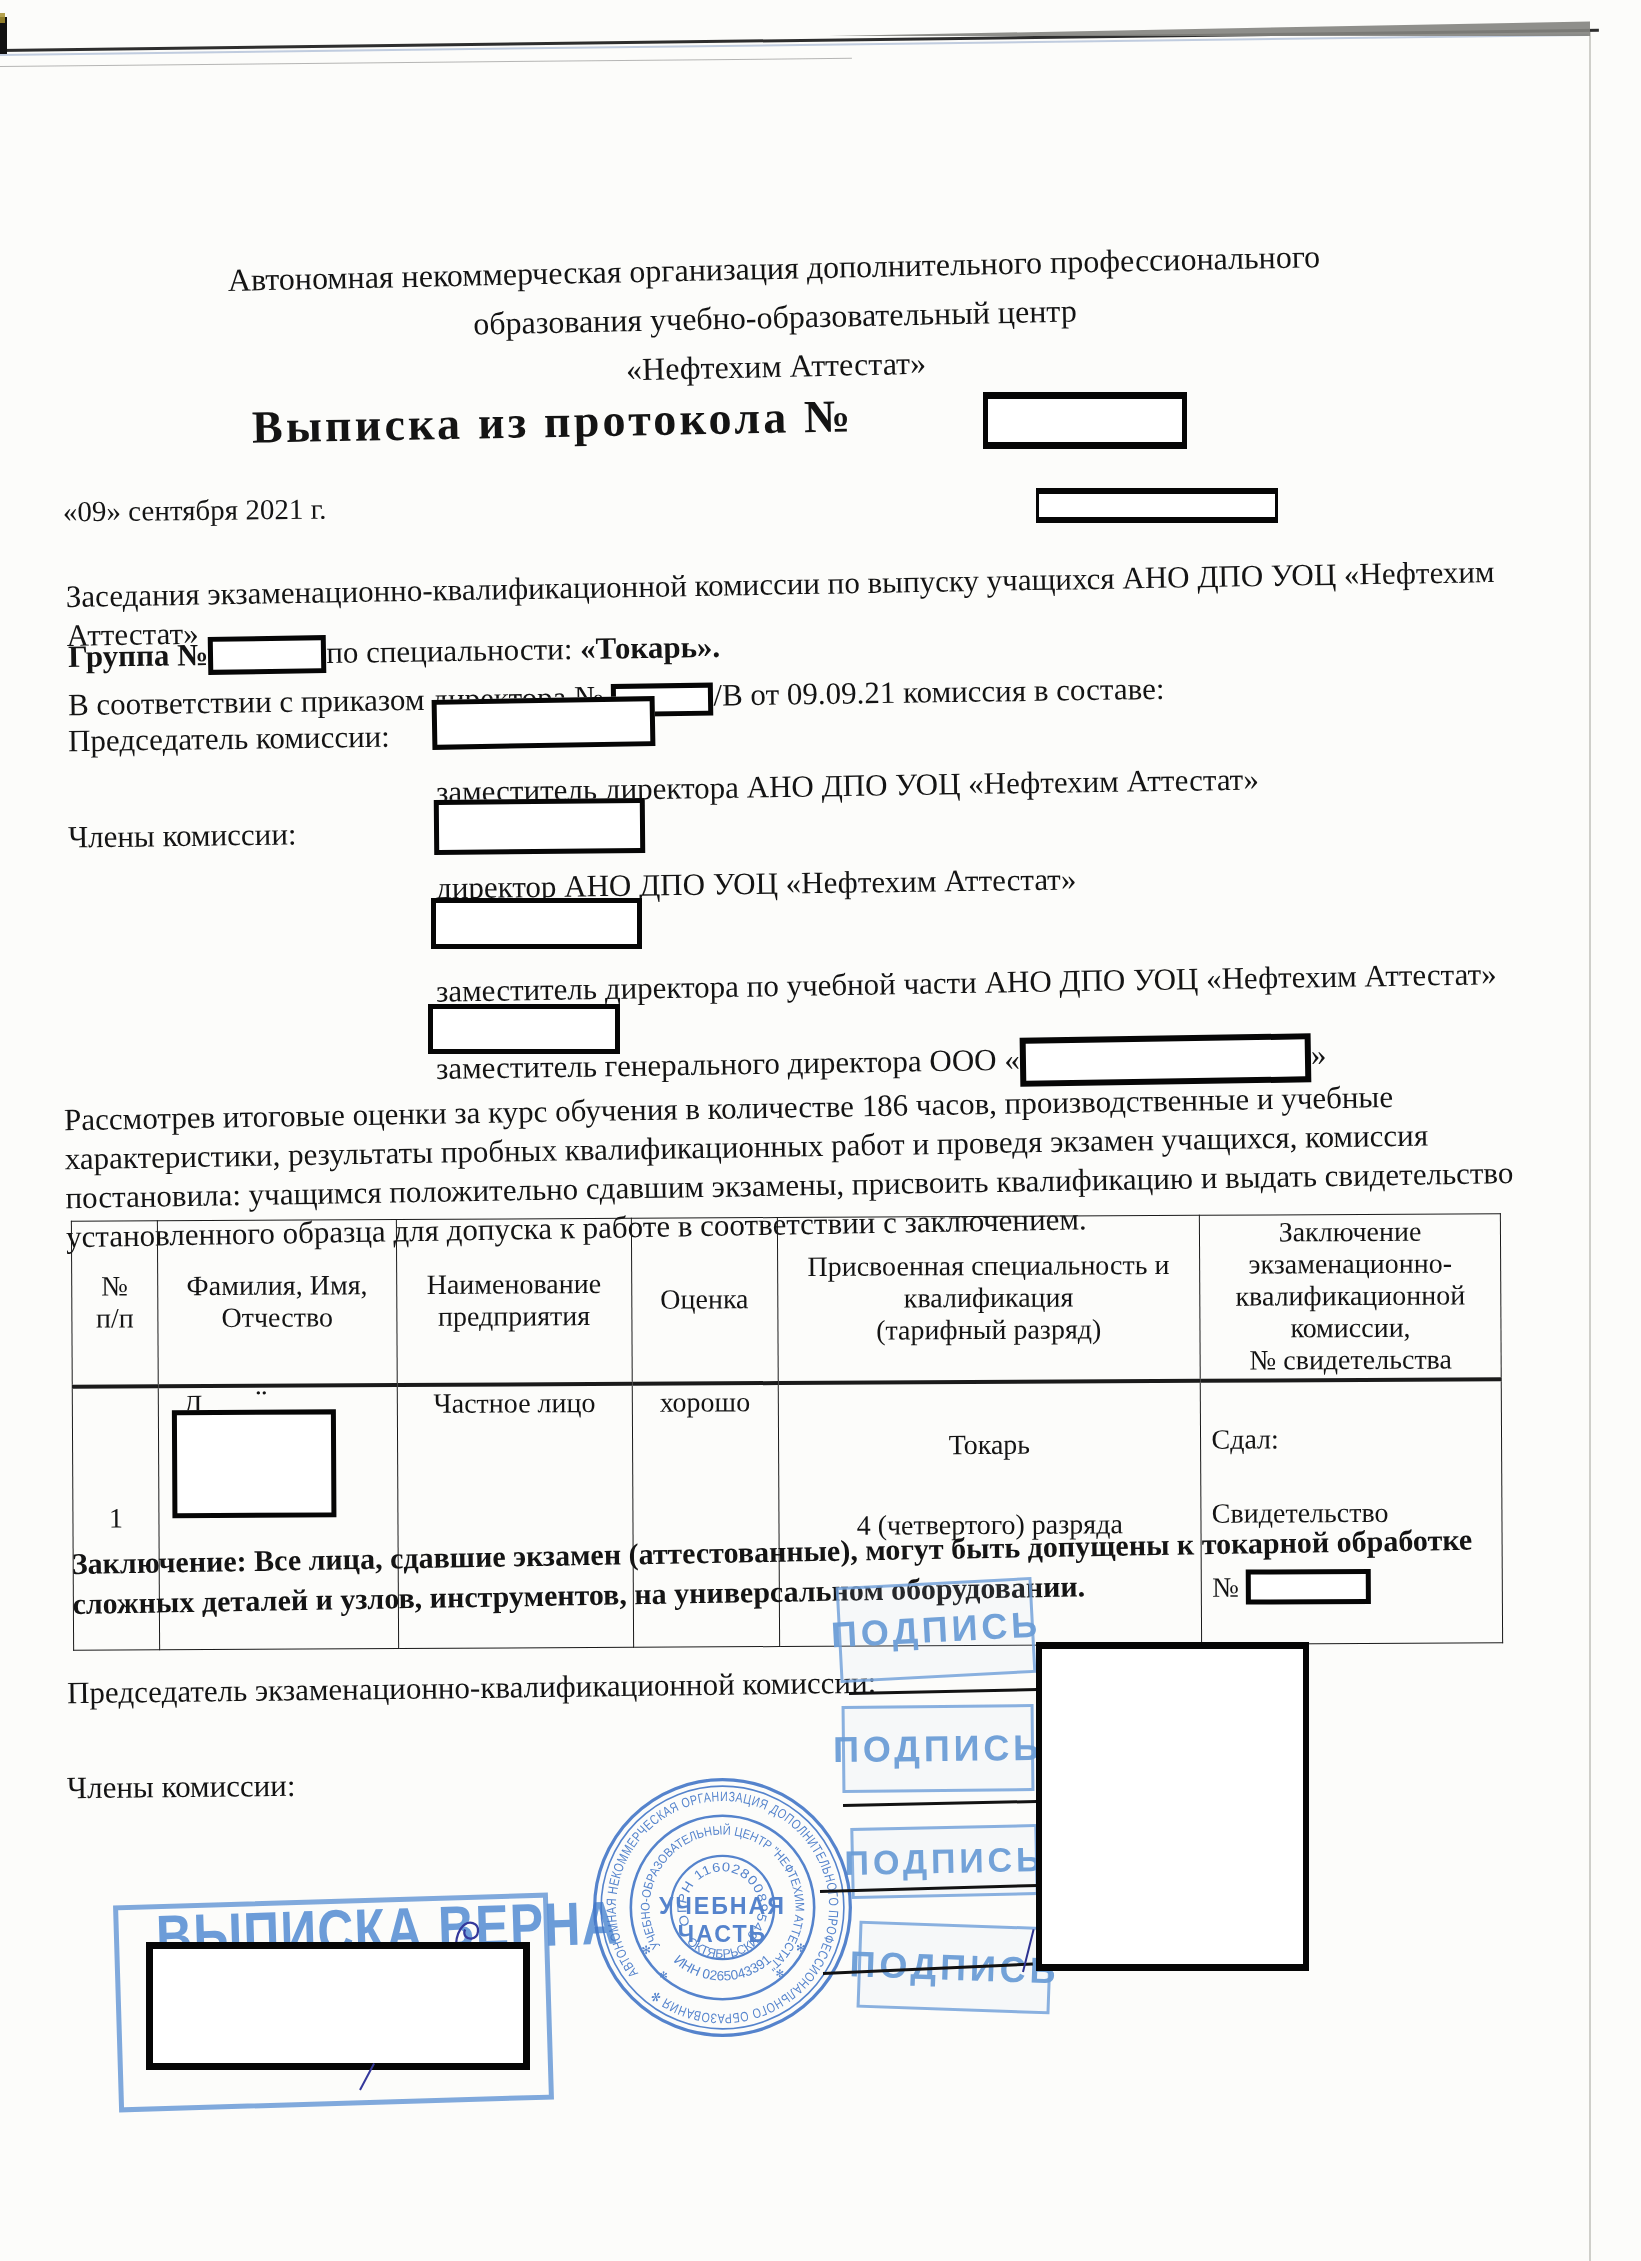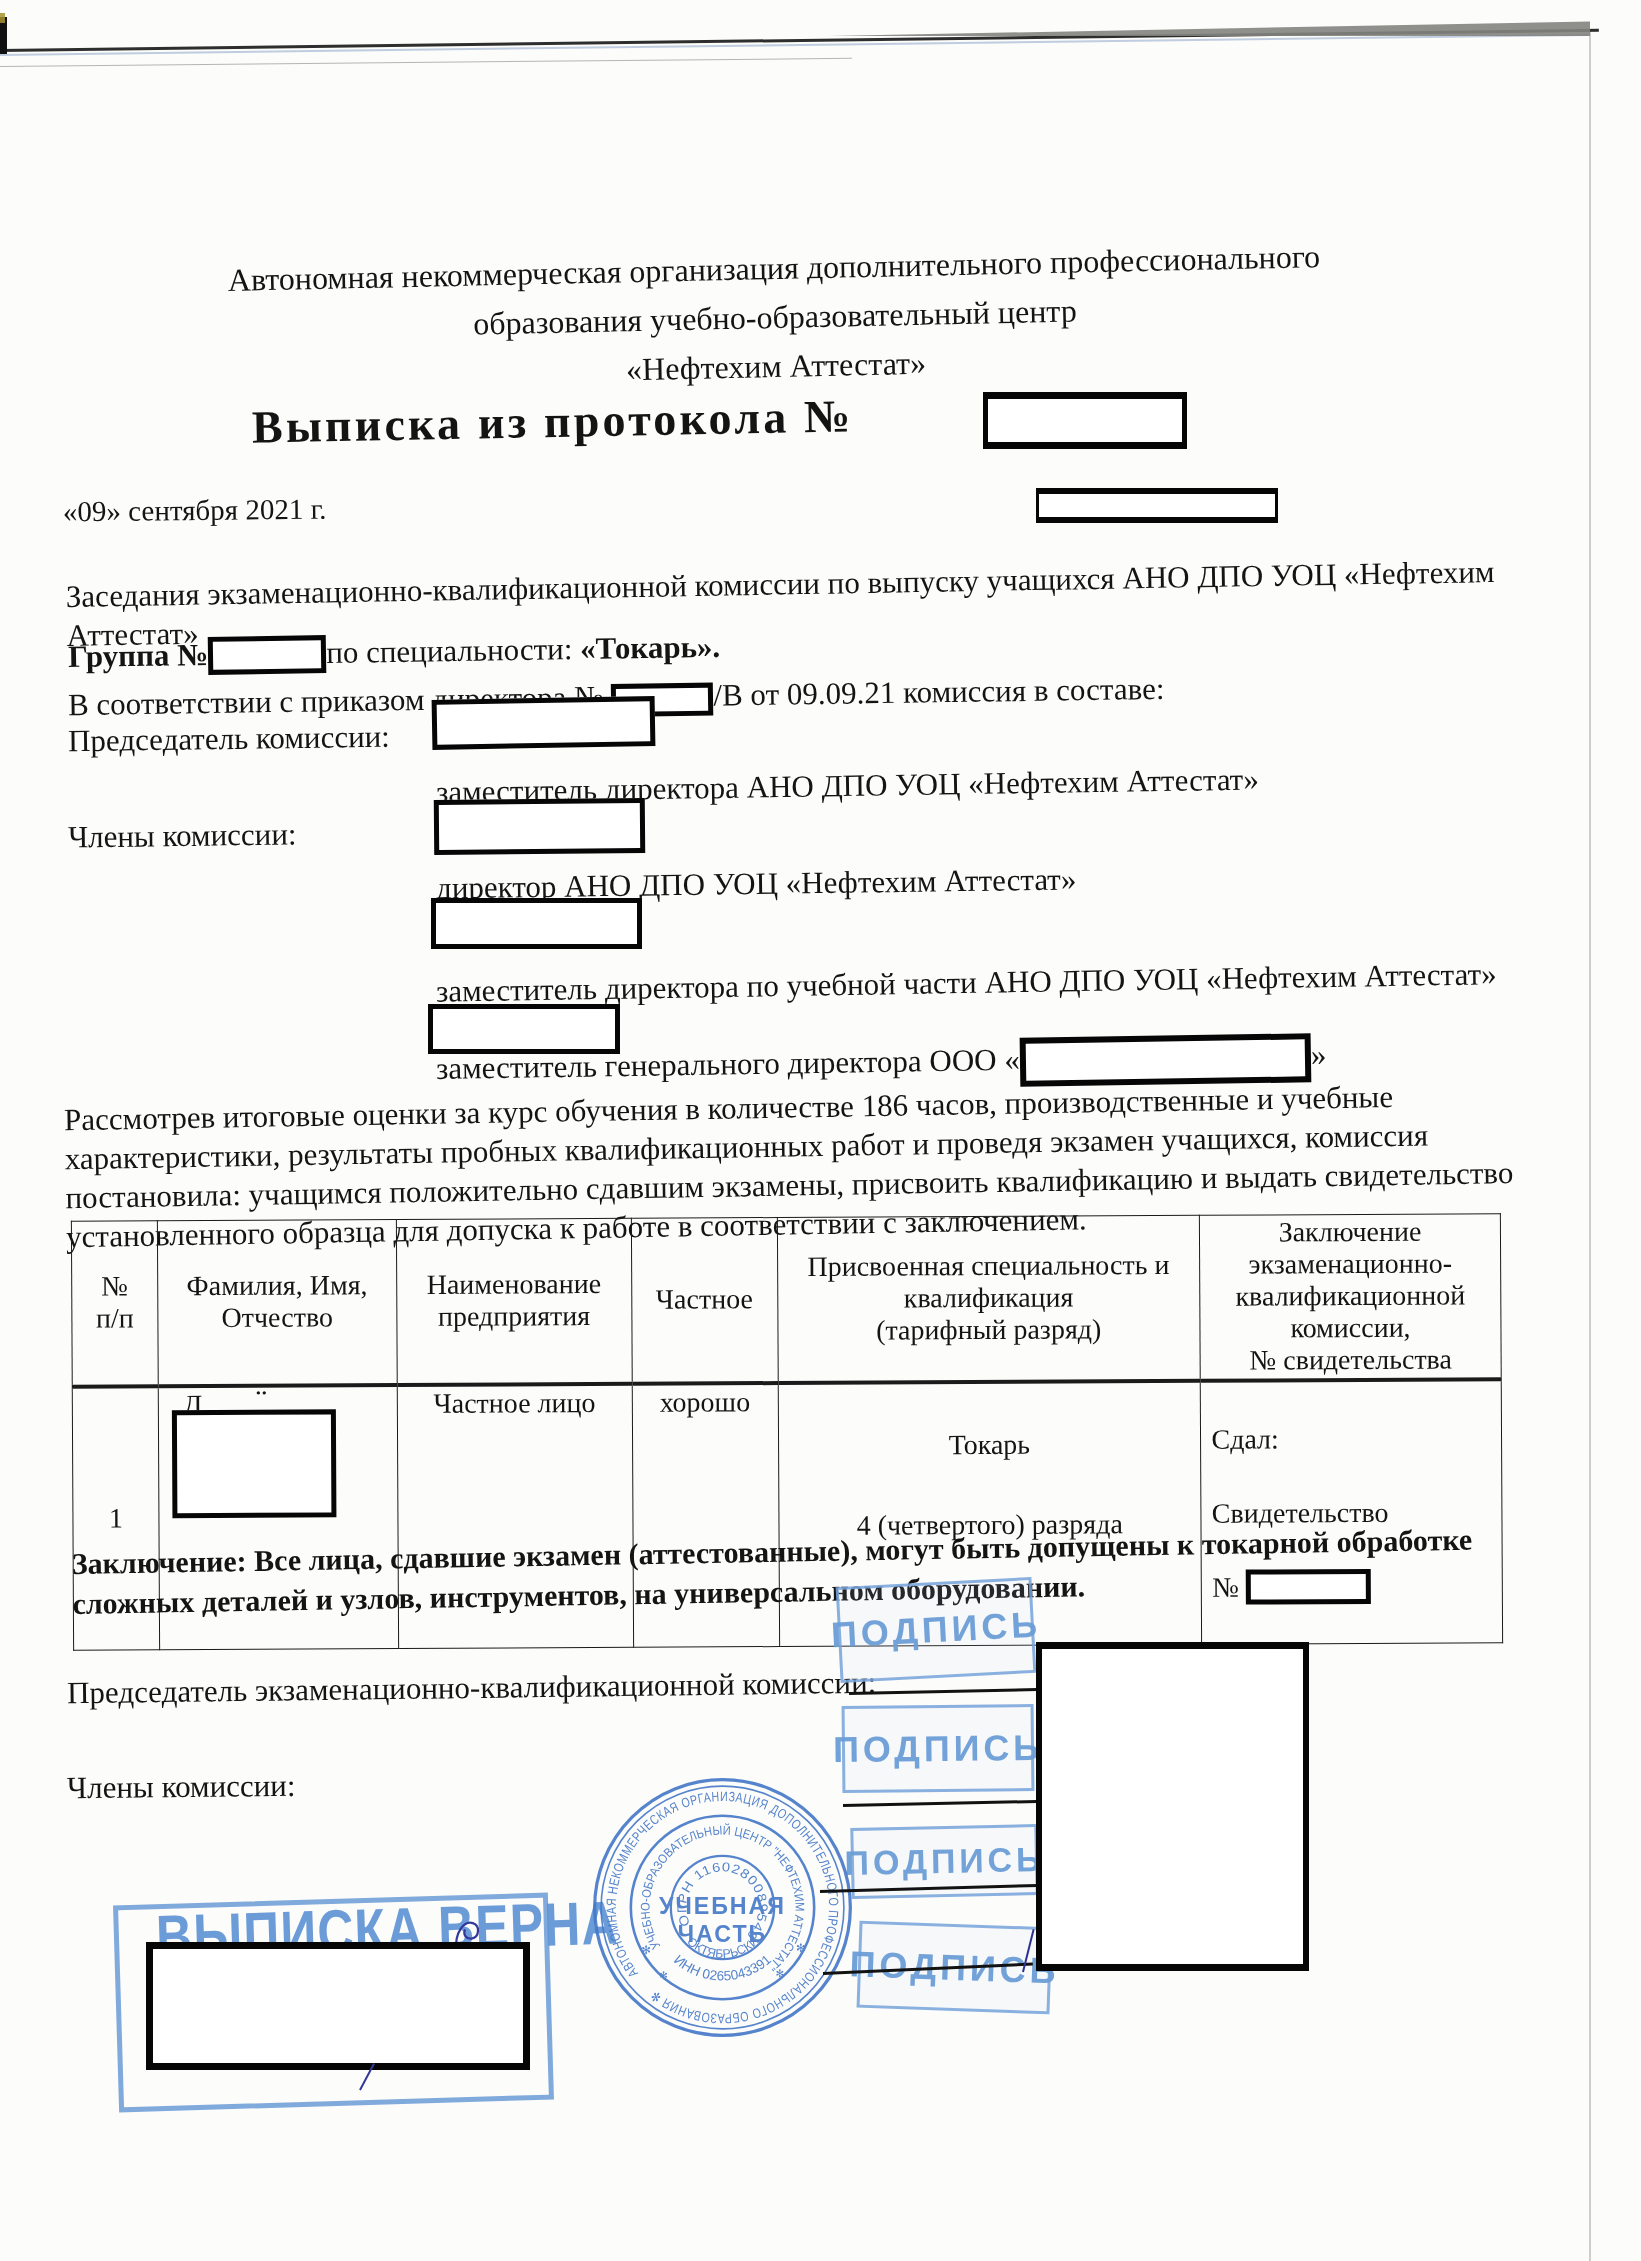--- a/index.html
+++ b/index.html
@@ -100,21 +100,21 @@
         <col style="width:301px">
     </colgroup>
     <tbody>
         <tr>
       <th>№
 п/п</th>
       <th>Фамилия, Имя,
 Отчество</th>
       <th>Наименование
 предприятия</th>
-      <th>Частное</th>
+      <th>Оценка</th>
       <th>Присвоенная специальность и
 квалификация
 (тарифный разряд)</th>
       <th>Заключение
 экзаменационно-
 квалификационной
 комиссии,
 № свидетельства</th>
     </tr>
     <tr>

